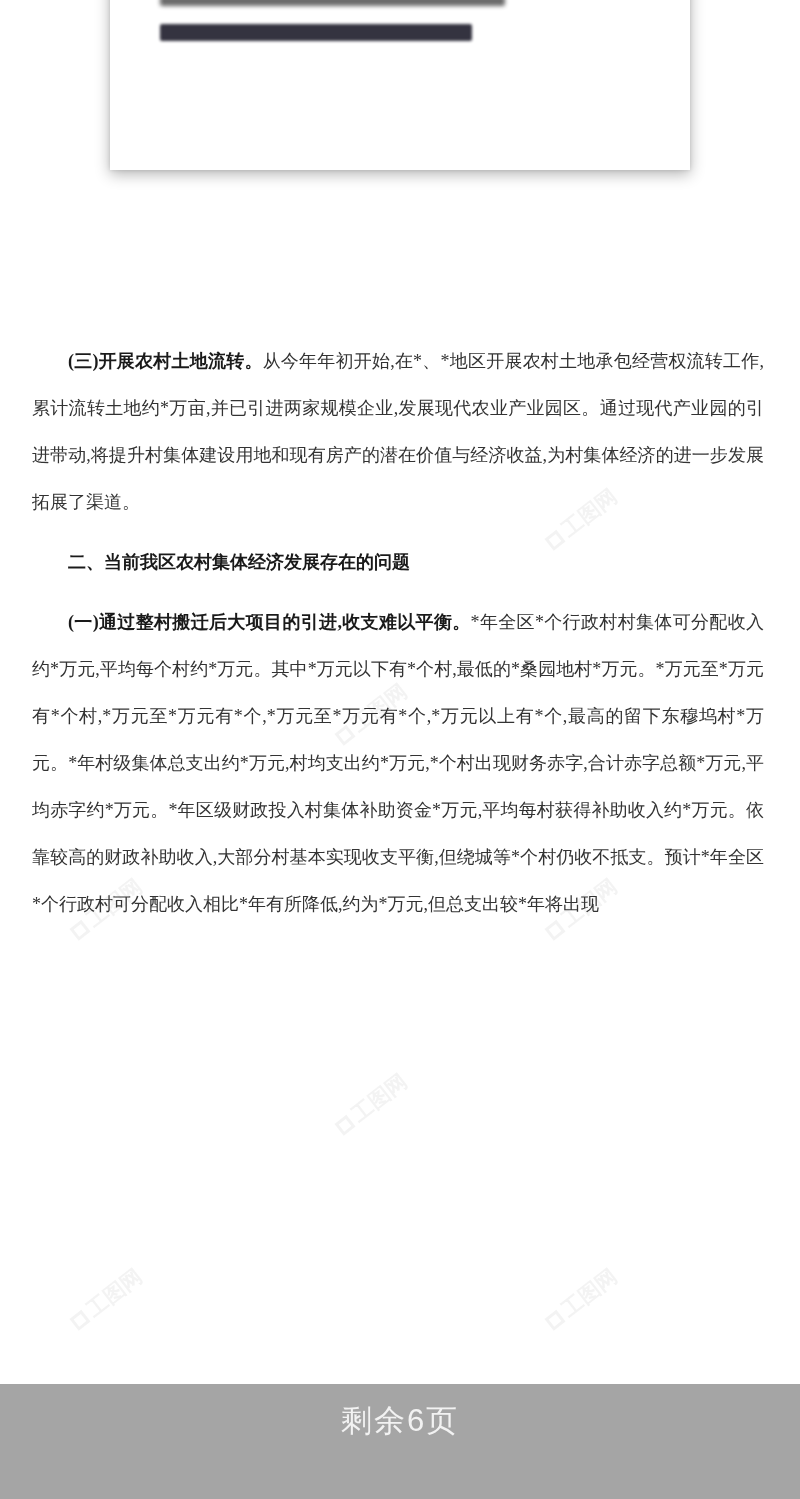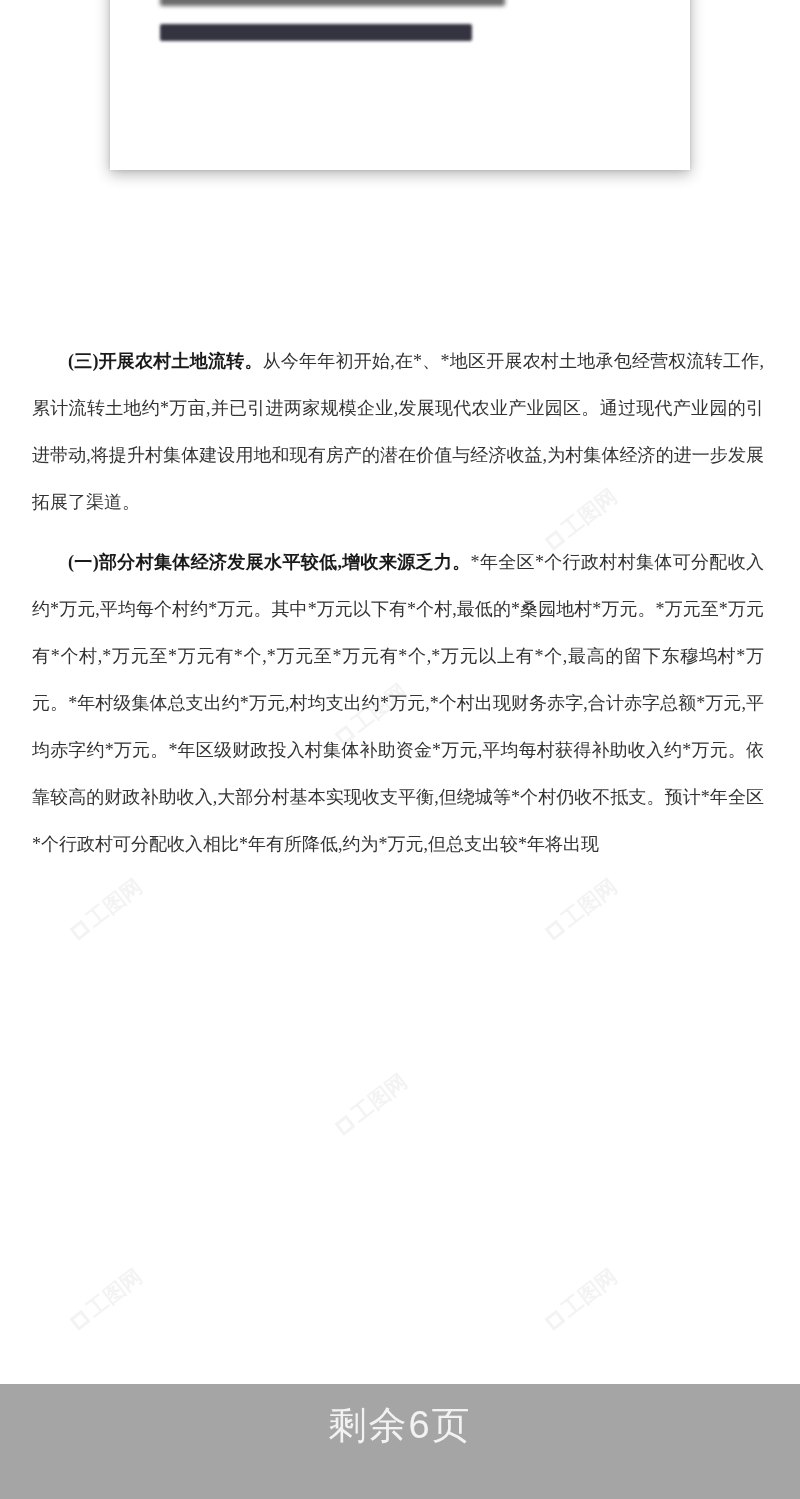--- a/index.html
+++ b/index.html
@@ -77,21 +77,21 @@
     background:#a5a5a5;
     display:flex;
     justify-content:center;
     align-items:flex-start;
     padding-top:16px;
     gap:40px;
     cursor:pointer;
   }
   .footer span {
     color:#f2f2f2;
-    font-size:38px;
+    font-size:31px;
     letter-spacing:2px;
     font-family:"Liberation Sans","DejaVu Sans",sans-serif;
   }
 </style>
 </head>
 <body>
 
 <div class="prev-card">
   <div class="blur-line blur-line-1"></div>
   <div class="blur-line blur-line-2"></div>
@@ -124,21 +124,22 @@
 <div class="wm" style="left:540px; top:1285px;">
   <i class="wm-logo"></i>
     <span>工图网</span>
 </div>
 
 <div class="content">
 
   <p><b class="lead">(三)开展农村土地流转。</b><span>从今年年初开始,在*、*地区开展农村土地承包经营权流转工作,累计流转土地约*万亩,并已引进两家规模企业,发展现代农业产业园区。通过现代产业园的引进带动,将提升村集体建设用地和现有房产的潜在价值与经济收益,为村集体经济的进一步发展拓展了渠道。</span></p>
 
 
+  <p class="heading">二、当前我区农村集体经济发展存在的问题</p>
 
 
-  <p><b class="lead">(一)部分村集体经济发展水平较低,增收来源乏力。</b><span>*年全区*个行政村村集体可分配收入约*万元,平均每个村约*万元。其中*万元以下有*个村,最低的*桑园地村*万元。*万元至*万元有*个村,*万元至*万元有*个,*万元至*万元有*个,*万元以上有*个,最高的留下东穆坞村*万元。*年村级集体总支出约*万元,村均支出约*万元,*个村出现财务赤字,合计赤字总额*万元,平均赤字约*万元。*年区级财政投入村集体补助资金*万元,平均每村获得补助收入约*万元。依靠较高的财政补助收入,大部分村基本实现收支平衡,但绕城等*个村仍收不抵支。预计*年全区*个行政村可分配收入相比*年有所降低,约为*万元,但总支出较*年将出现</span></p>
+  <p><b class="lead">(一)通过整村搬迁后大项目的引进,收支难以平衡。</b><span>*年全区*个行政村村集体可分配收入约*万元,平均每个村约*万元。其中*万元以下有*个村,最低的*桑园地村*万元。*万元至*万元有*个村,*万元至*万元有*个,*万元至*万元有*个,*万元以上有*个,最高的留下东穆坞村*万元。*年村级集体总支出约*万元,村均支出约*万元,*个村出现财务赤字,合计赤字总额*万元,平均赤字约*万元。*年区级财政投入村集体补助资金*万元,平均每村获得补助收入约*万元。依靠较高的财政补助收入,大部分村基本实现收支平衡,但绕城等*个村仍收不抵支。预计*年全区*个行政村可分配收入相比*年有所降低,约为*万元,但总支出较*年将出现</span></p>
 
 </div>
 
 <div class="footer">
   <span>剩余6页</span>
 </div>
 
 </body></html>

